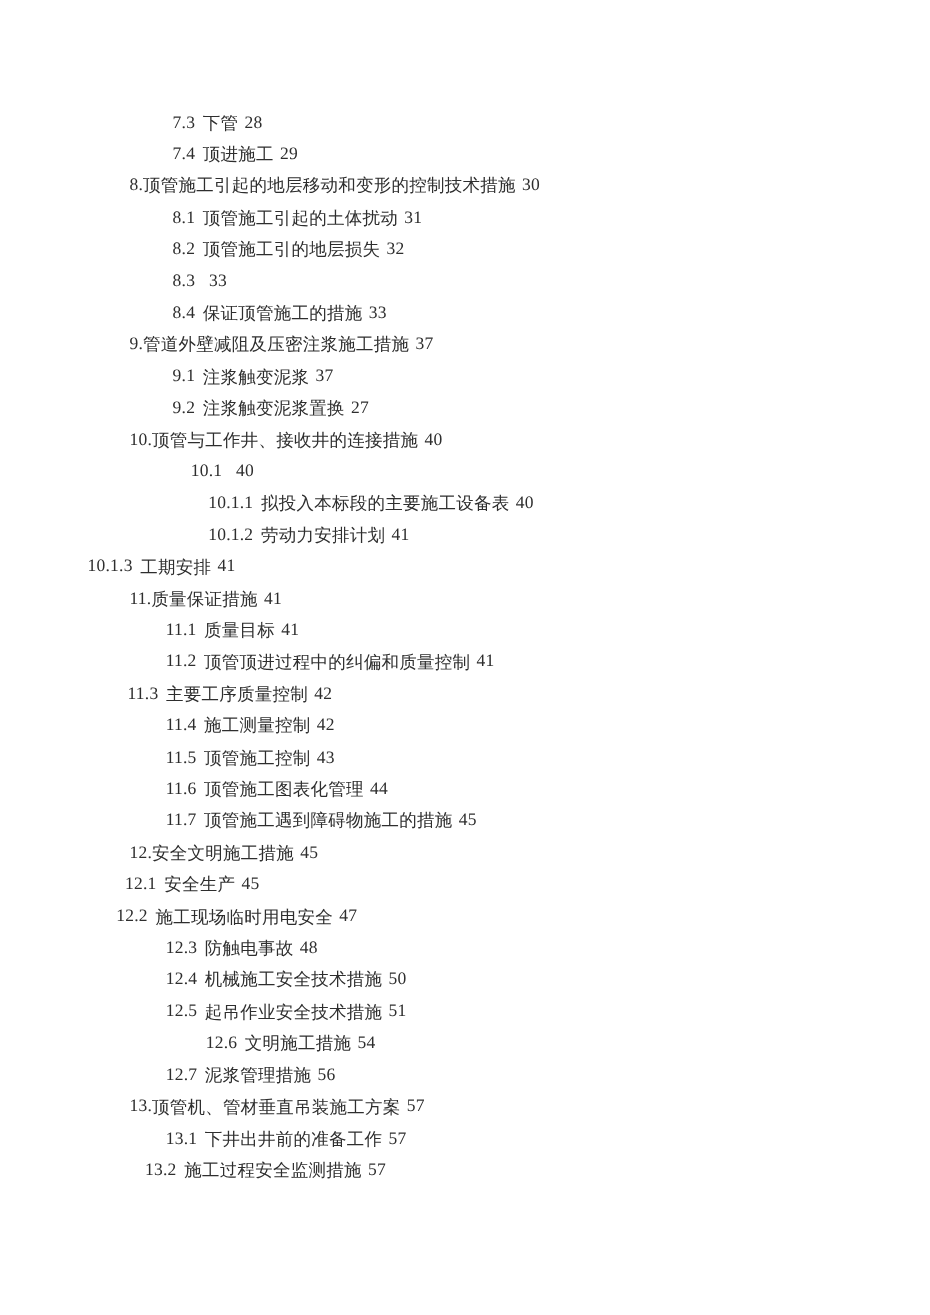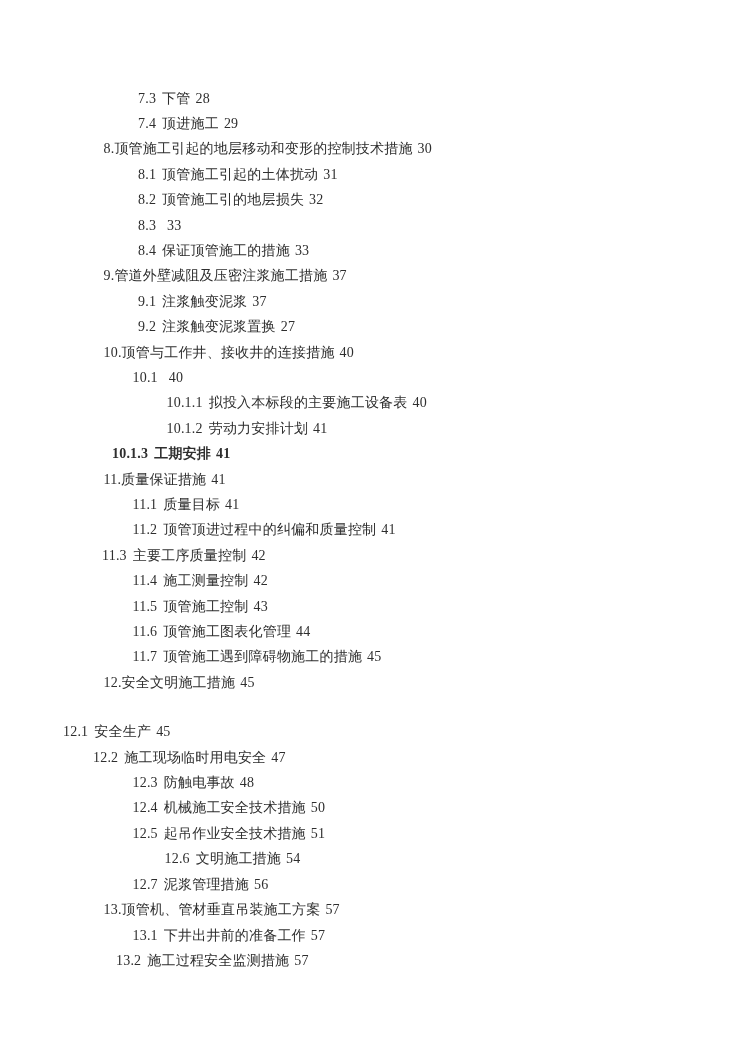--- a/index.html
+++ b/index.html
@@ -95,35 +95,35 @@
       <div class="toc-line lvl2" style="padding-left: 138px;">
         <span class="toc-num">9.2</span>
         <span class="toc-title">注浆触变泥浆置换</span>
         <span class="toc-page">27</span>
       </div>
       <div class="toc-line lvl1" style="padding-left: 103.5px;">
         <span class="toc-num">10.</span>
         <span class="toc-title">顶管与工作井、接收井的连接措施</span>
         <span class="toc-page">40</span>
       </div>
-      <div class="toc-line lvl2" style="padding-left: 132.5px;">
+      <div class="toc-line lvl2" style="padding-left: 132.5px; margin-left: 20px;">
         <span class="toc-num">10.1</span>
         <span class="toc-page">40</span>
       </div>
       <div class="toc-line lvl3" style="padding-left: 166.5px;">
         <span class="toc-num">10.1.1</span>
         <span class="toc-title">拟投入本标段的主要施工设备表</span>
         <span class="toc-page">40</span>
       </div>
       <div class="toc-line lvl3" style="padding-left: 166.5px;">
         <span class="toc-num">10.1.2</span>
         <span class="toc-title">劳动力安排计划</span>
         <span class="toc-page">41</span>
       </div>
-      <div class="toc-line lvl3" style="padding-left: 112px; font-weight: bold;">
+      <div class="toc-line lvl3" style="padding-left: 70px;">
         <span class="toc-num">10.1.3</span>
         <span class="toc-title">工期安排</span>
         <span class="toc-page">41</span>
       </div>
       <div class="toc-line lvl1" style="padding-left: 103.5px;">
         <span class="toc-num">11.</span>
         <span class="toc-title">质量保证措施</span>
         <span class="toc-page">41</span>
       </div>
       <div class="toc-line lvl2" style="padding-left: 132.5px;">
@@ -159,21 +159,21 @@
       <div class="toc-line lvl2" style="padding-left: 132.5px;">
         <span class="toc-num">11.7</span>
         <span class="toc-title">顶管施工遇到障碍物施工的措施</span>
         <span class="toc-page">45</span>
       </div>
       <div class="toc-line lvl1" style="padding-left: 103.5px;">
         <span class="toc-num">12.</span>
         <span class="toc-title">安全文明施工措施</span>
         <span class="toc-page">45</span>
       </div>
-      <div class="toc-line lvl2" style="padding-left: 63px; margin-top: 24px;">
+      <div class="toc-line lvl2" style="padding-left: 100px;">
         <span class="toc-num">12.1</span>
         <span class="toc-title">安全生产</span>
         <span class="toc-page">45</span>
       </div>
       <div class="toc-line lvl2" style="padding-left: 93px;">
         <span class="toc-num">12.2</span>
         <span class="toc-title">施工现场临时用电安全</span>
         <span class="toc-page">47</span>
       </div>
       <div class="toc-line lvl2" style="padding-left: 132.5px;">

